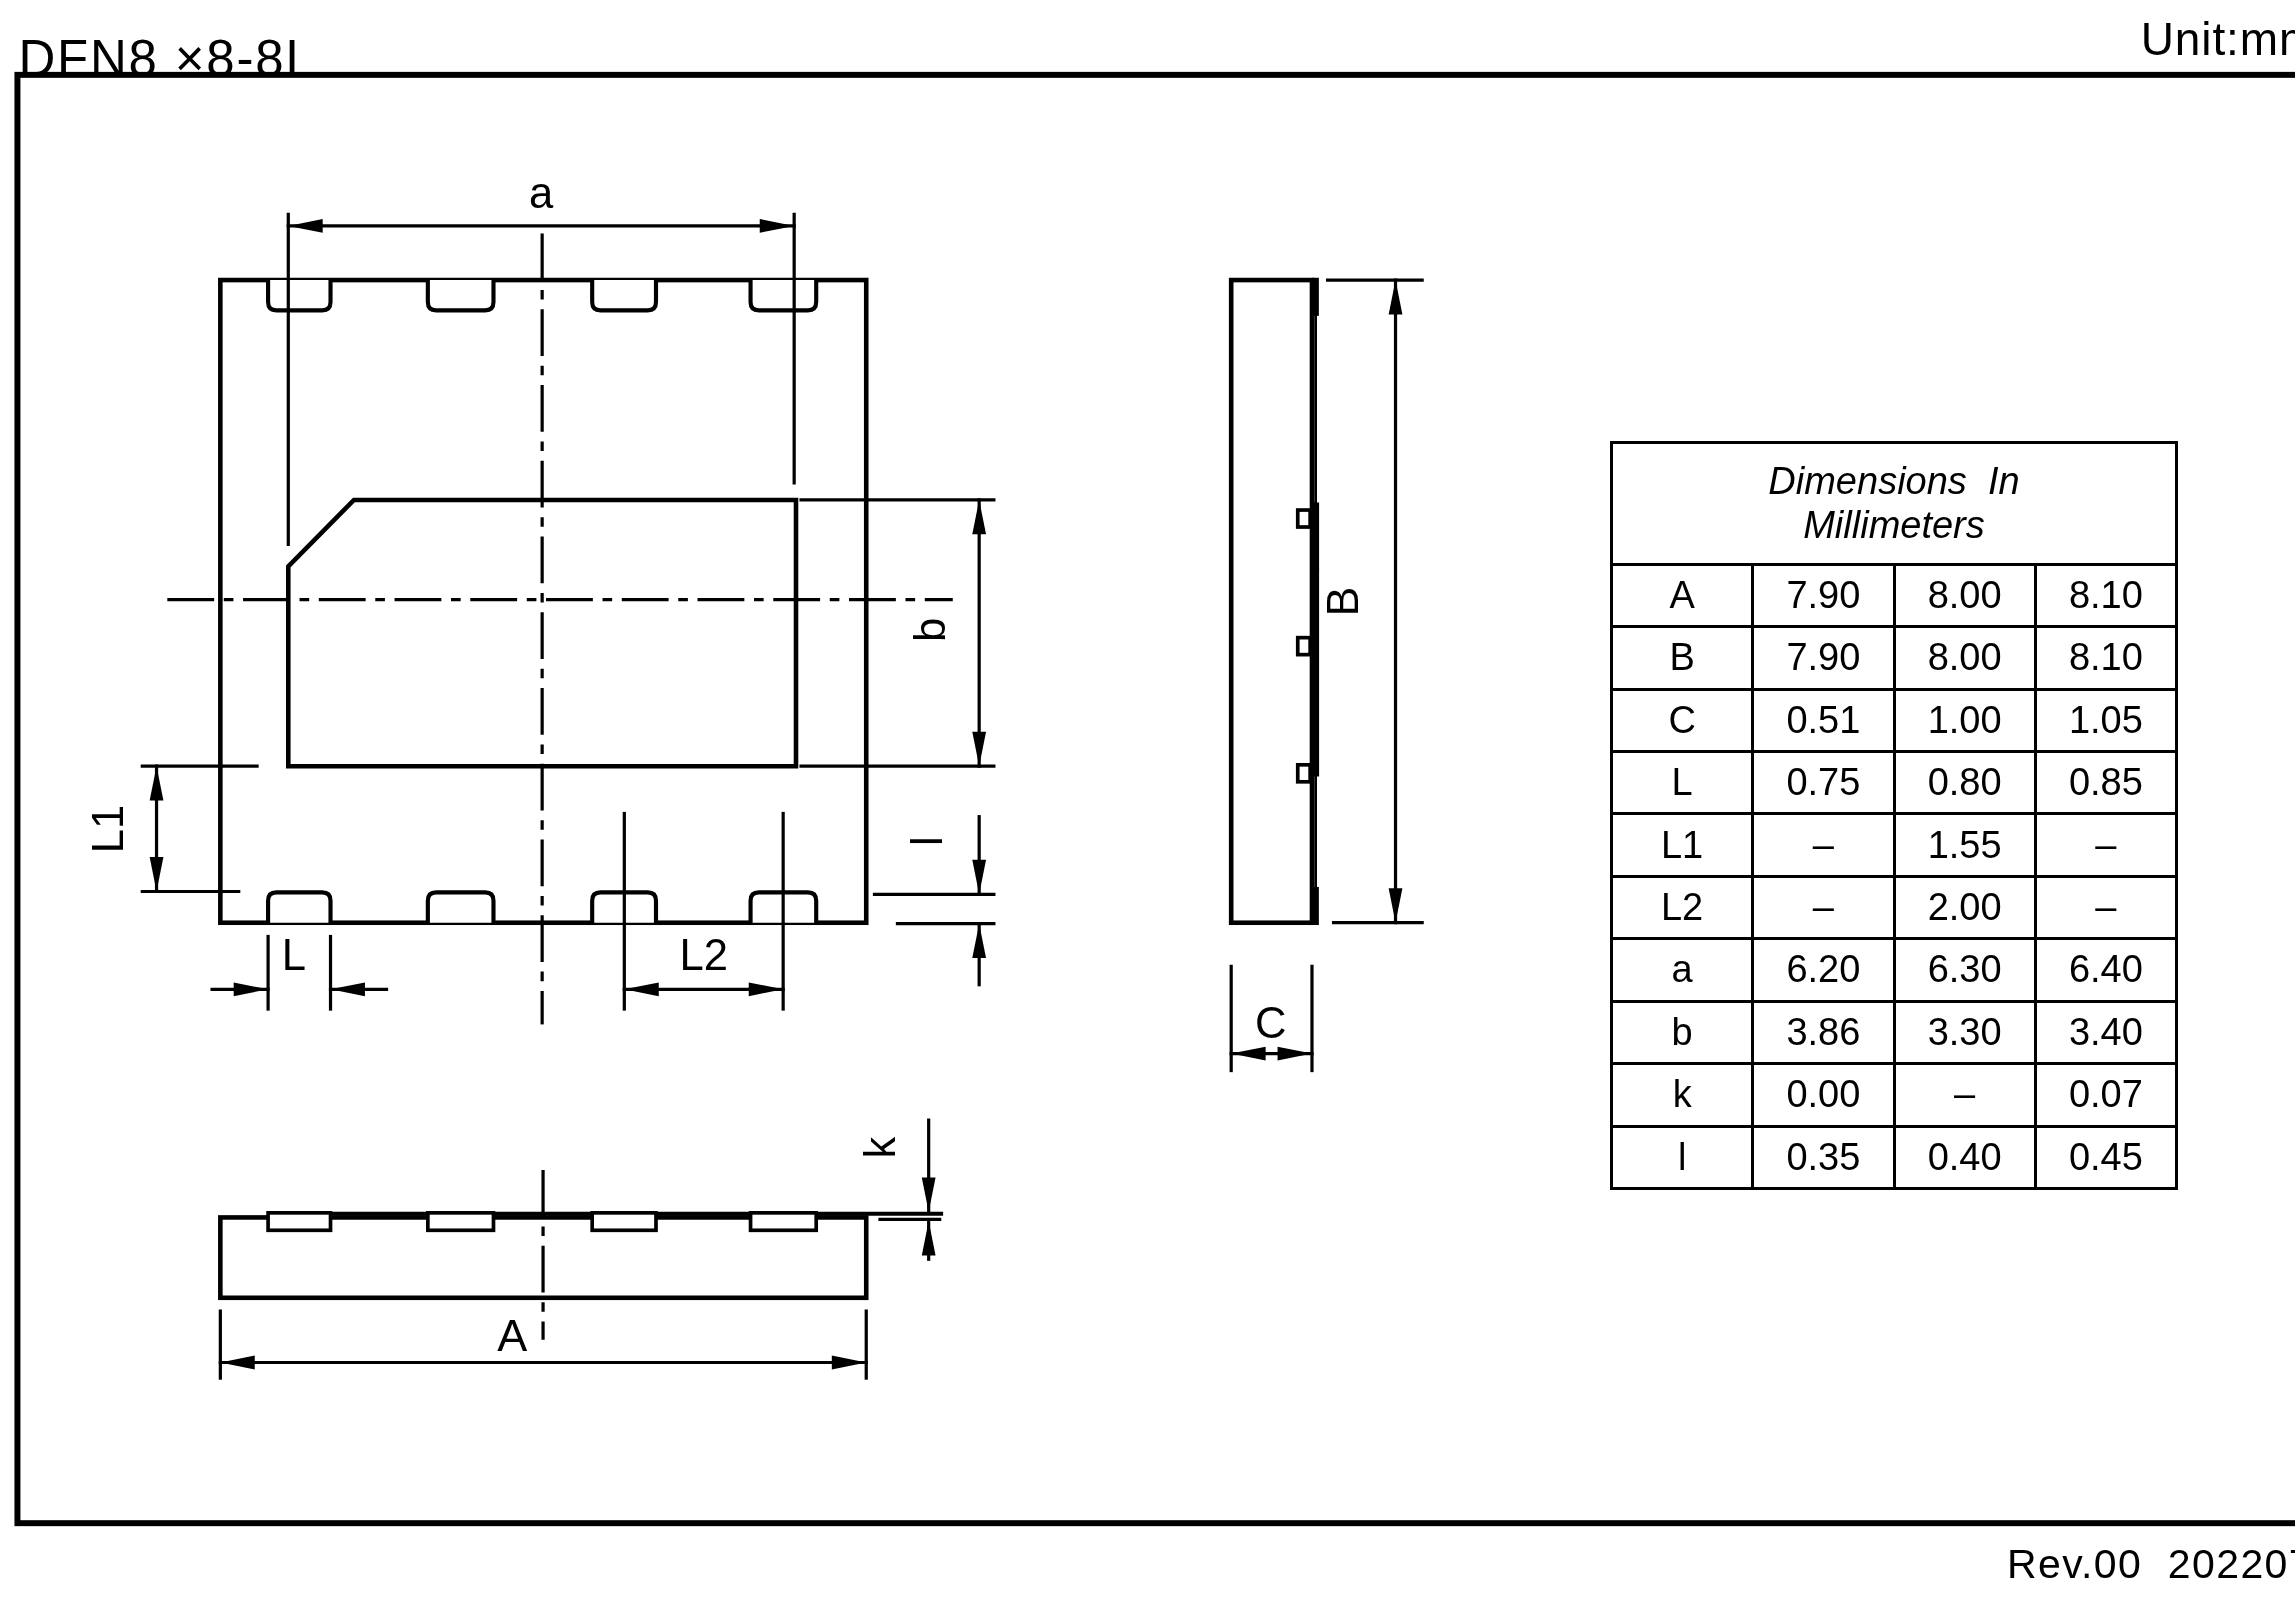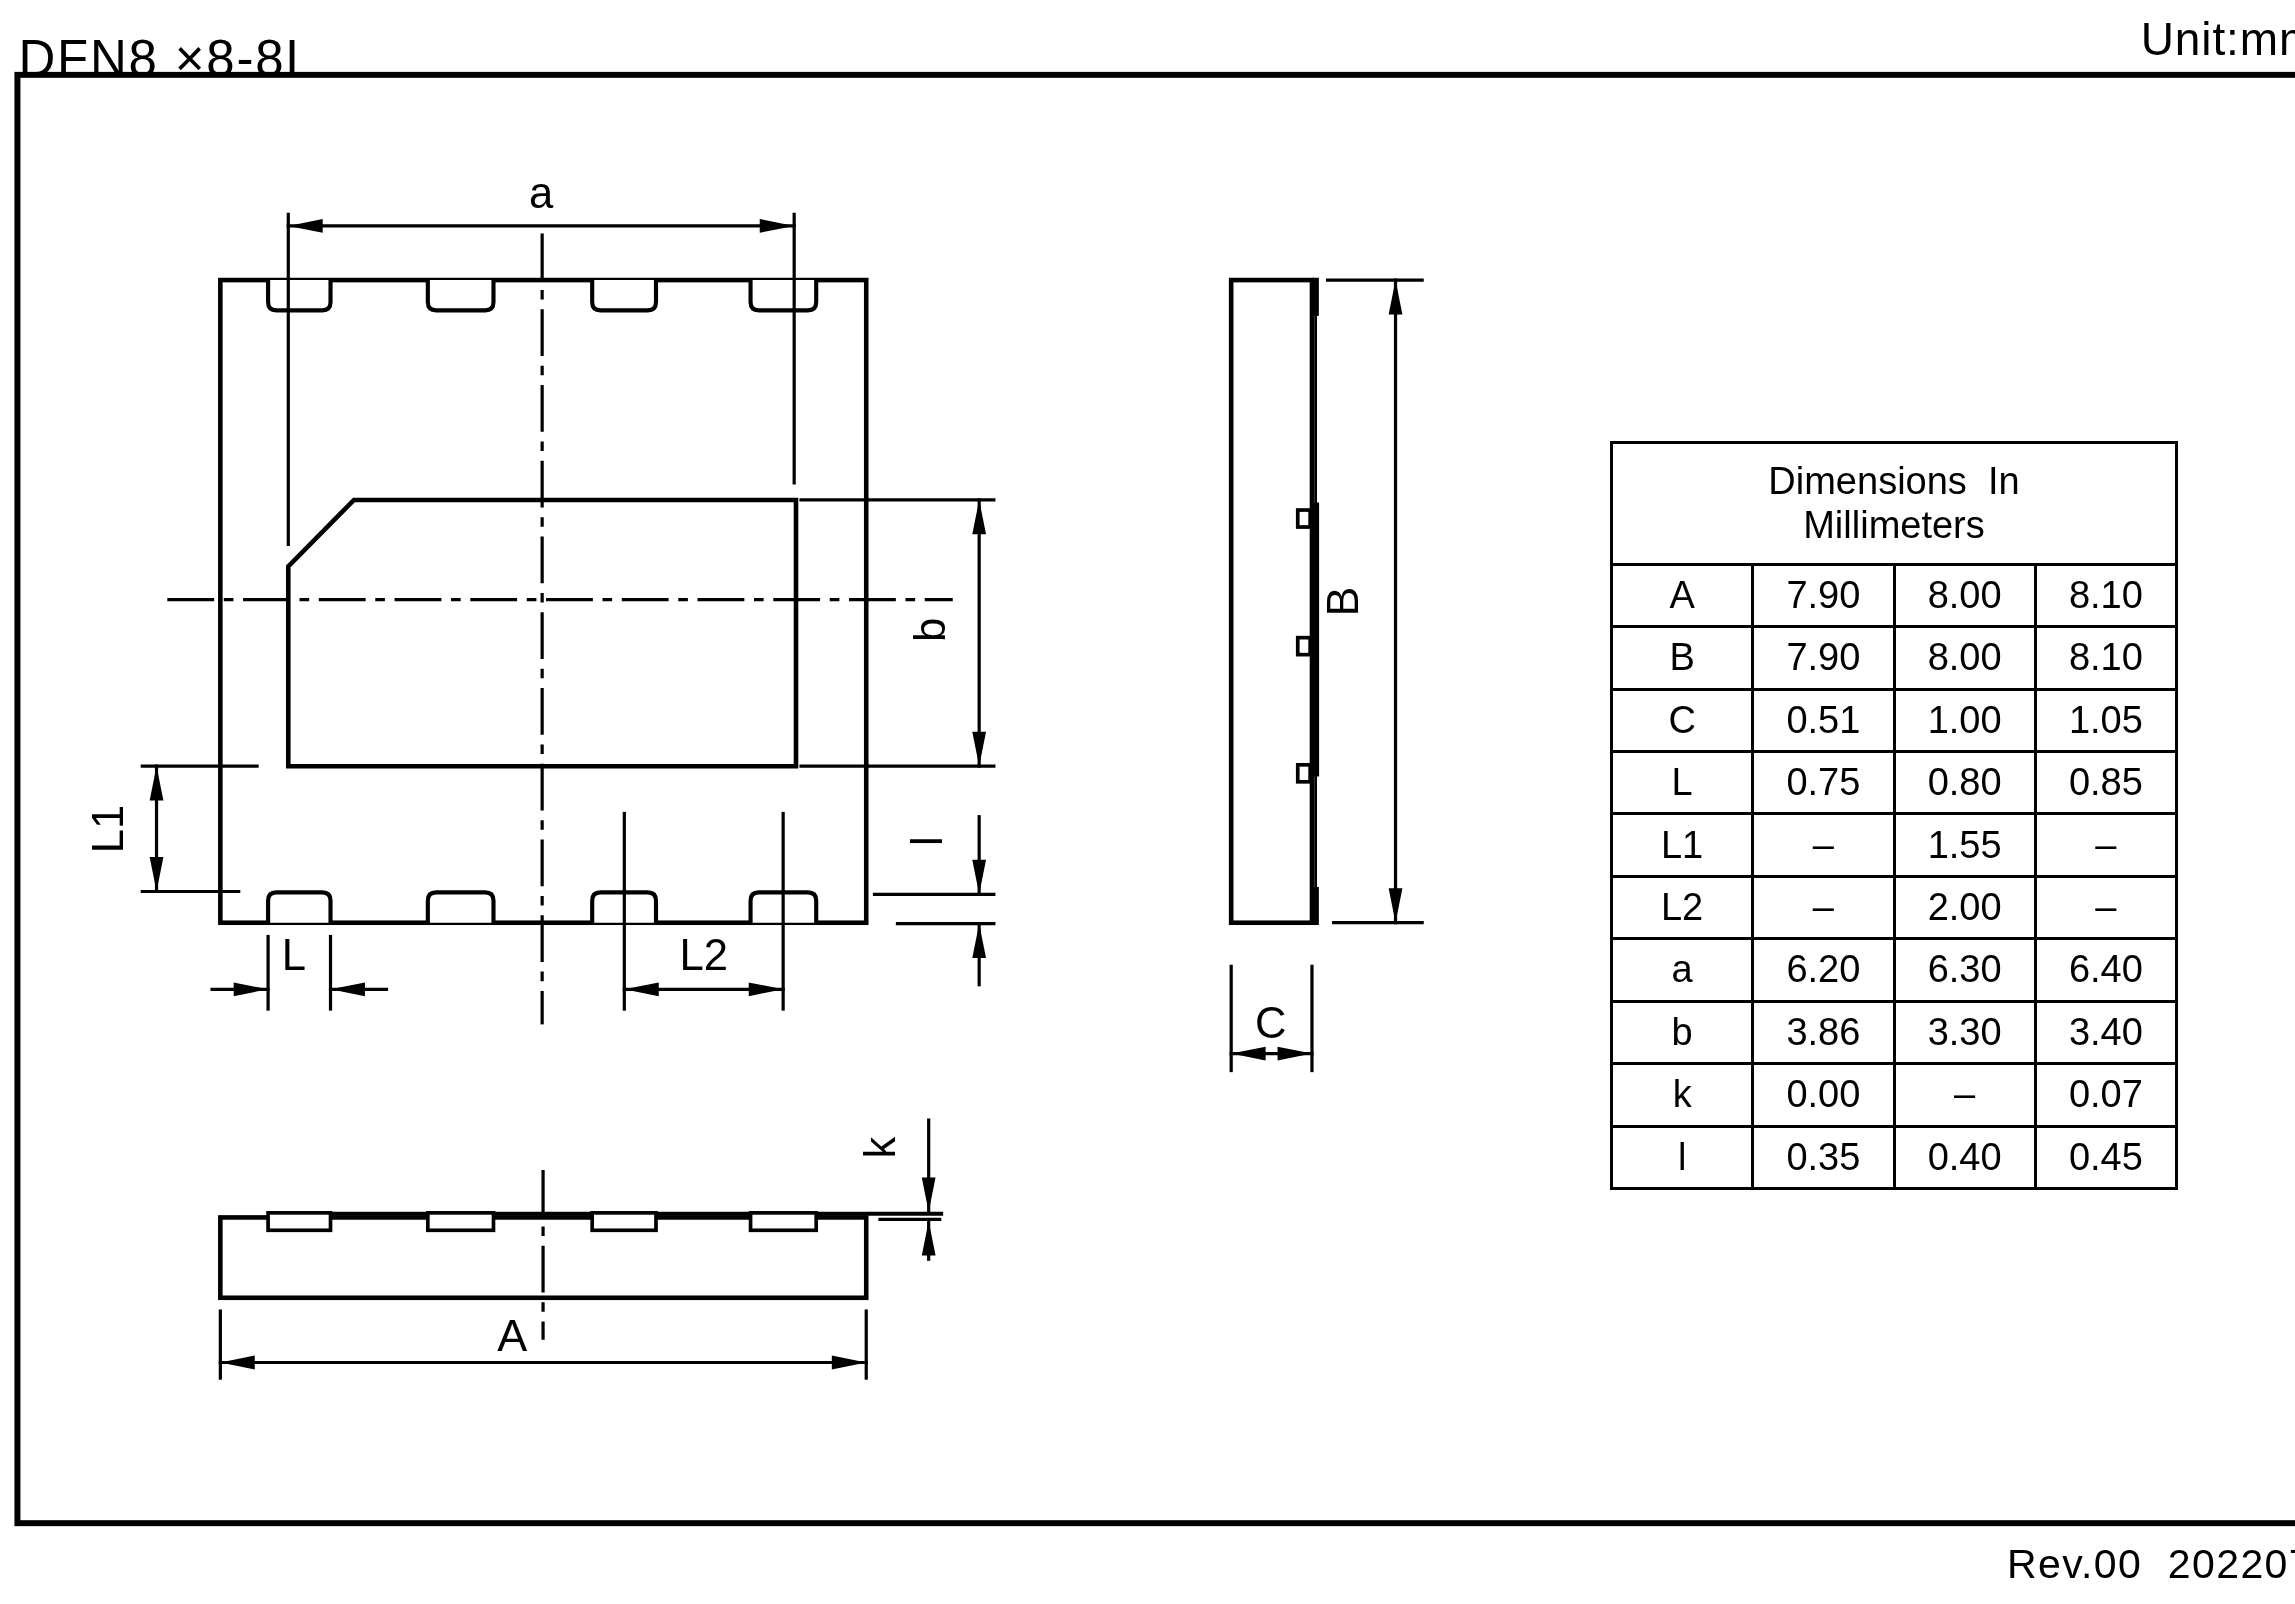--- a/index.html
+++ b/index.html
@@ -41,21 +41,21 @@
     text-align:center;vertical-align:middle;
     font-size:38px;
     padding:0;
     overflow:hidden;
   }
   td.tcap{
     font-size:37px;line-height:1.18;
     white-space:pre;
   }
   .c0{width:163px;} .c1{width:133px;} .c2{width:129px;} .c3{width:143px;}
-  tr.caprow{height:117px;}
+  tr.caprow{height:117px;font-style:italic;}
   tr.hrow{height:59px;}
   tr.drow{height:60px;}
 </style>
 </head>
 <body>
 
 <div id="canvas">
 
   <div class="titleText">DFN8 ×8-8L</div>
   <div class="unitText">Unit:mm</div>

